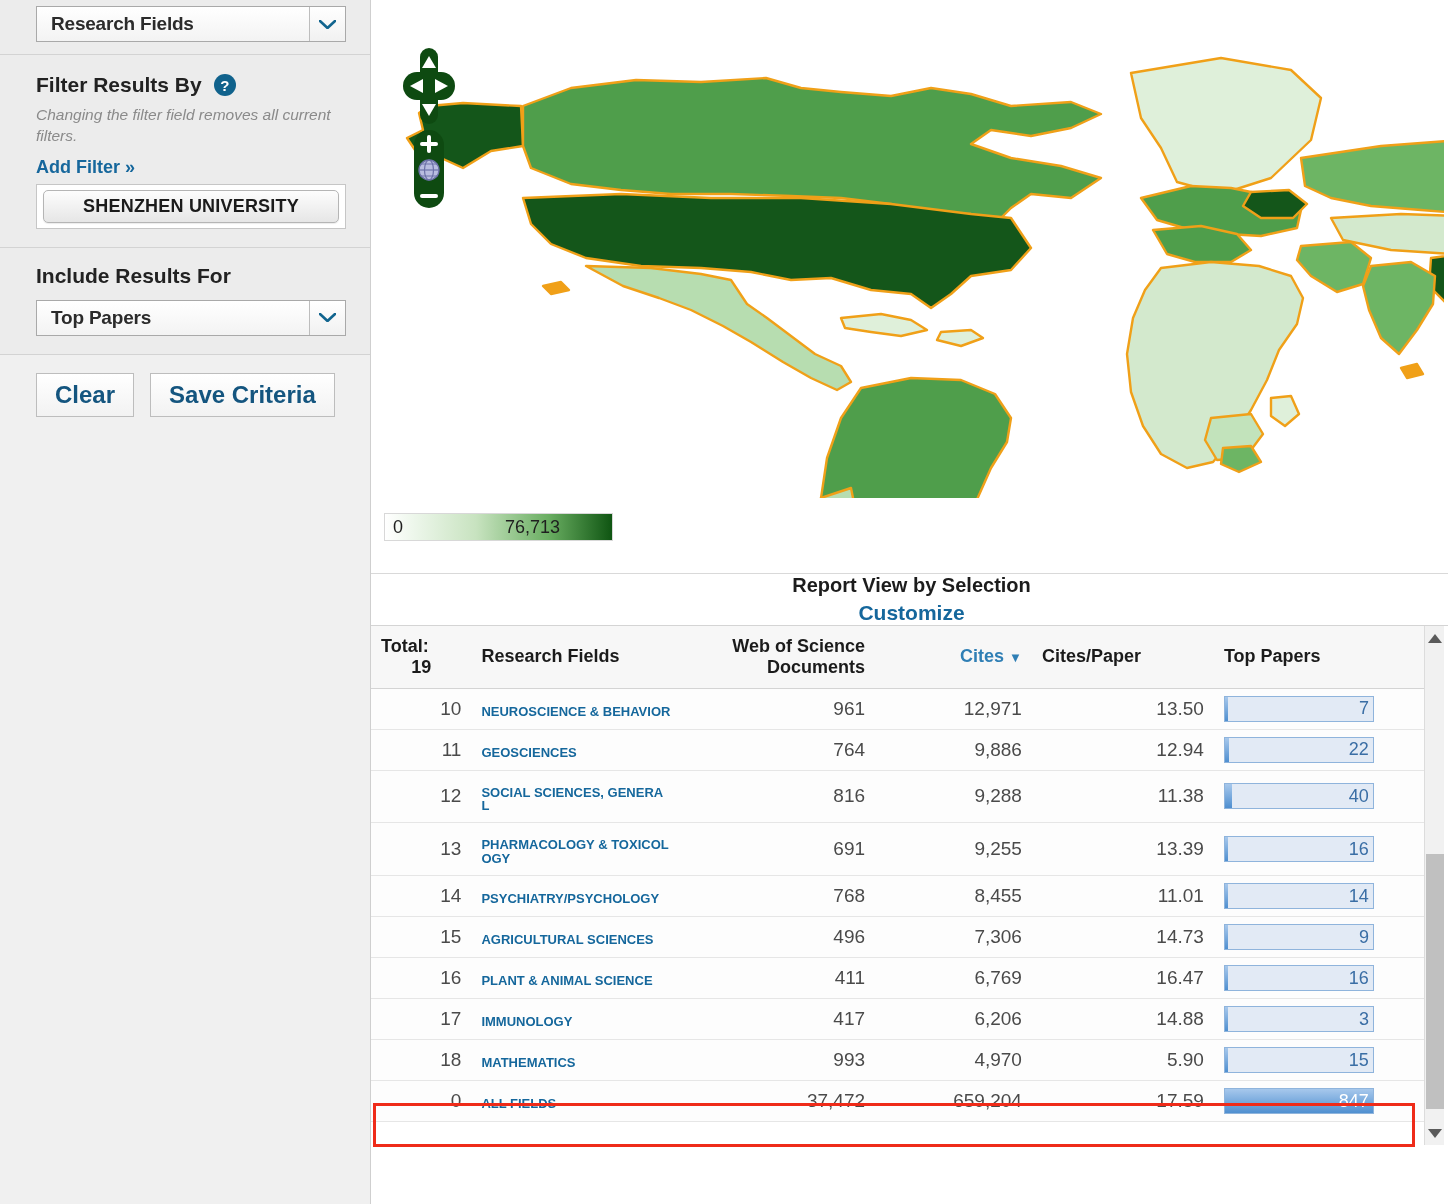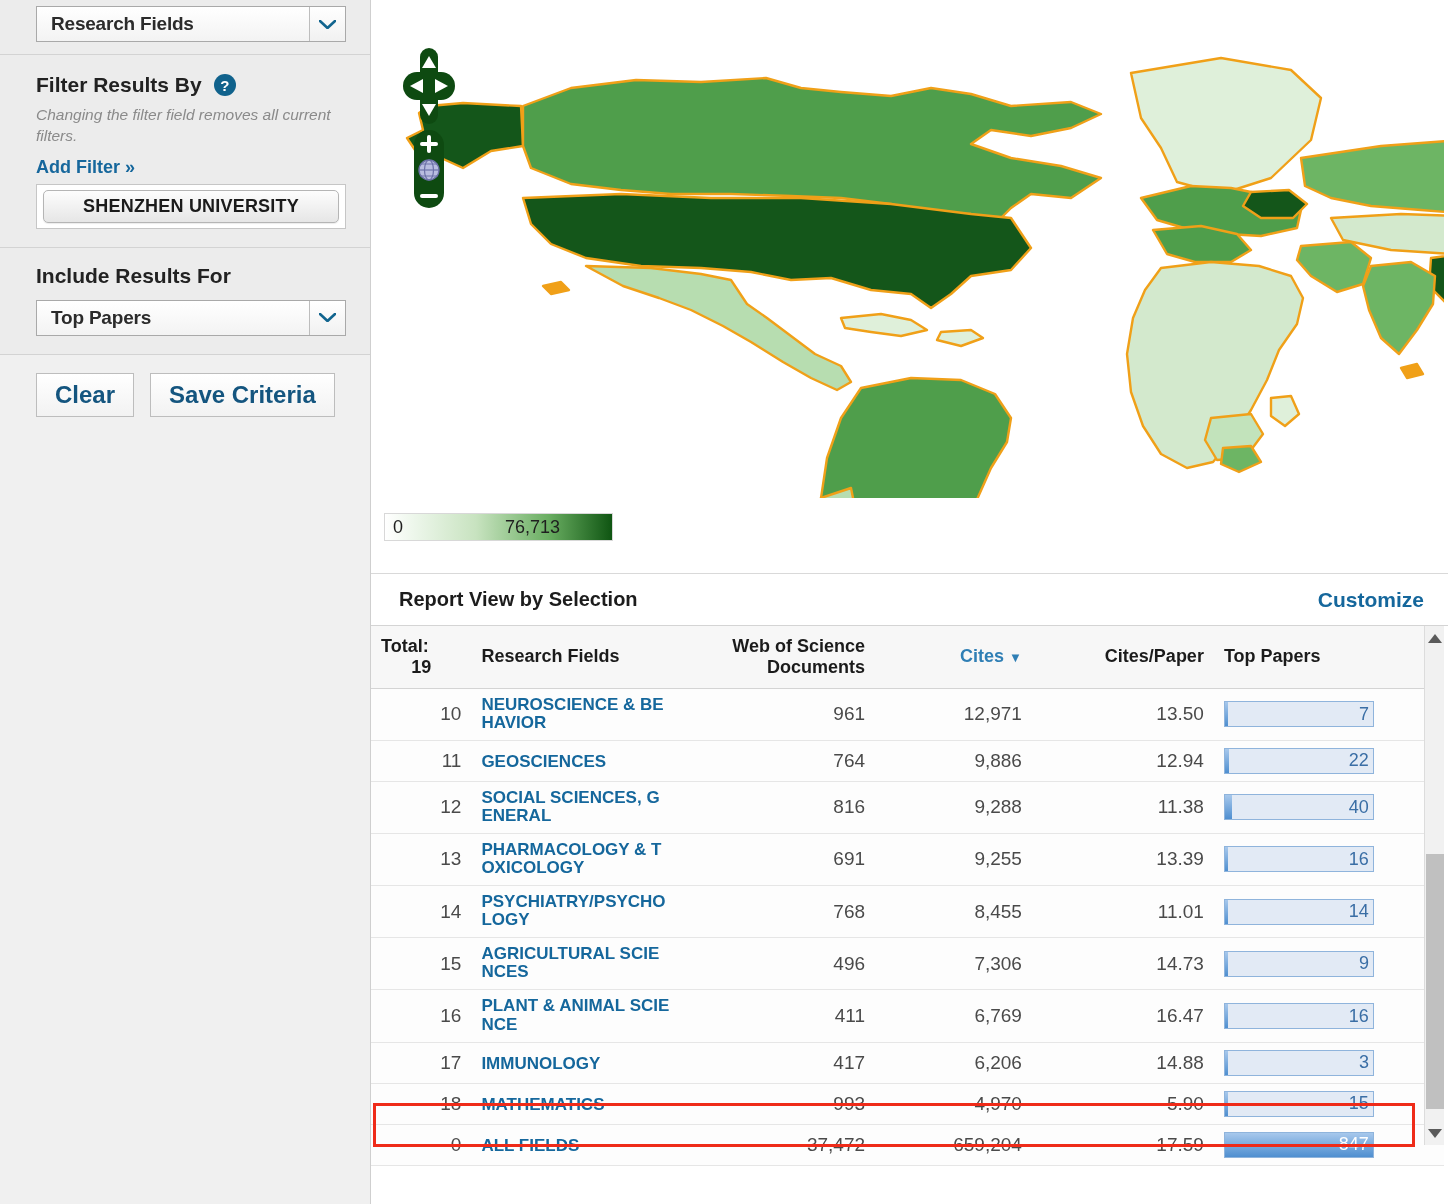--- a/index.html
+++ b/index.html
@@ -119,55 +119,56 @@
   .legend-max {
     position: absolute; left: 120px; font-size: 18px; color: #1f1f1f;
   }
 
   
   .report-head {
     height: 52px; display: flex; align-items: center; justify-content: space-between;
     padding: 0 24px 0 28px;
     border-bottom: 1px solid #d4d4d4;
     background: #fff;
+    flex-direction: column;
   }
   .report-title { font-size: 20px; font-weight: bold; color: #1c1c1c; }
   .customize-link { font-size: 21px; font-weight: bold; color: #15679c; cursor: pointer; }
 
   table.rep { width: 1073px; border-collapse: collapse; table-layout: fixed; }
   table.rep thead th {
     background: #f7f7f7;
     border-bottom: 1px solid #d4d4d4;
     font-size: 18px; font-weight: bold; color: #1b1b1b;
     padding: 8px 10px; vertical-align: middle;
     height: 62px;
   }
   th.c-rank { width: 96px; text-align: left; padding-left: 8px; }
   th.c-field { width: 200px; text-align: left; }
   th.c-docs { width: 186px; text-align: right; padding-right: 10px;}
   th.c-cites { width: 150px; text-align: right; padding-right: 16px;}
-  th.c-cp { width: 174px; text-align: right; padding-right: 12px;}
+  th.c-cp { width: 174px; text-align: left; padding-right: 12px;}
   th.c-tp { width: 220px; text-align: left; padding-left: 18px;}
   .total-head { line-height: 1.15; }
   .total-num { display: block; text-align: center; }
   .sort-link { color: #2f7fb5; font-weight: bold; cursor: pointer; }
   .sort-caret { font-size: 13px; }
 
   table.rep tbody td {
     border-bottom: 1px solid #e6e6e6;
     font-size: 19px; color: #4a4a4a;
     padding: 7px 10px; vertical-align: middle;
     background: #fdfdfd;
   }
   td.t-rank { text-align: right; padding-right: 24px; color: #555; }
   td.t-field { }
   td.t-field a {
-    color: #15679c; font-weight: bold; font-size: 17px;
+    color: #15679c; font-weight: bold; font-size: 13px;
     text-decoration: none; line-height: 1.07; display: inline-block;
-    word-break: break-all; cursor: pointer;
+    word-break: break-all; cursor: pointer; margin-top: 8px;
   }
   td.t-num { text-align: right; padding-right: 14px; color: #4a4a4a; }
   td.t-cites { text-align: right; padding-right: 20px; }
   td.t-cp { text-align: right; padding-right: 16px; }
   td.t-tp { padding-left: 18px; padding-right: 0; }
 
   .gauge {
     position: relative; width: 150px; height: 26px;
     background: #e2eaf5; border: 1px solid #8fb4dc;
     overflow: hidden;

